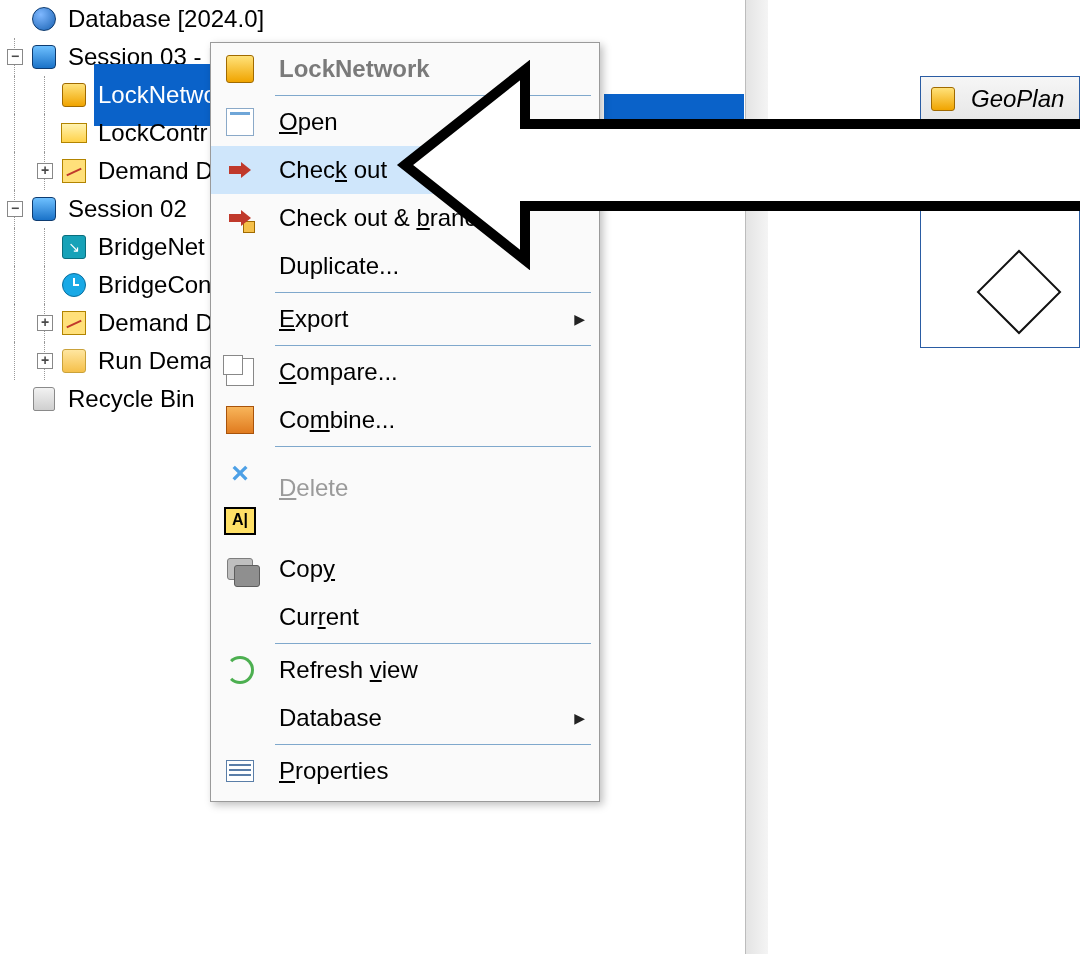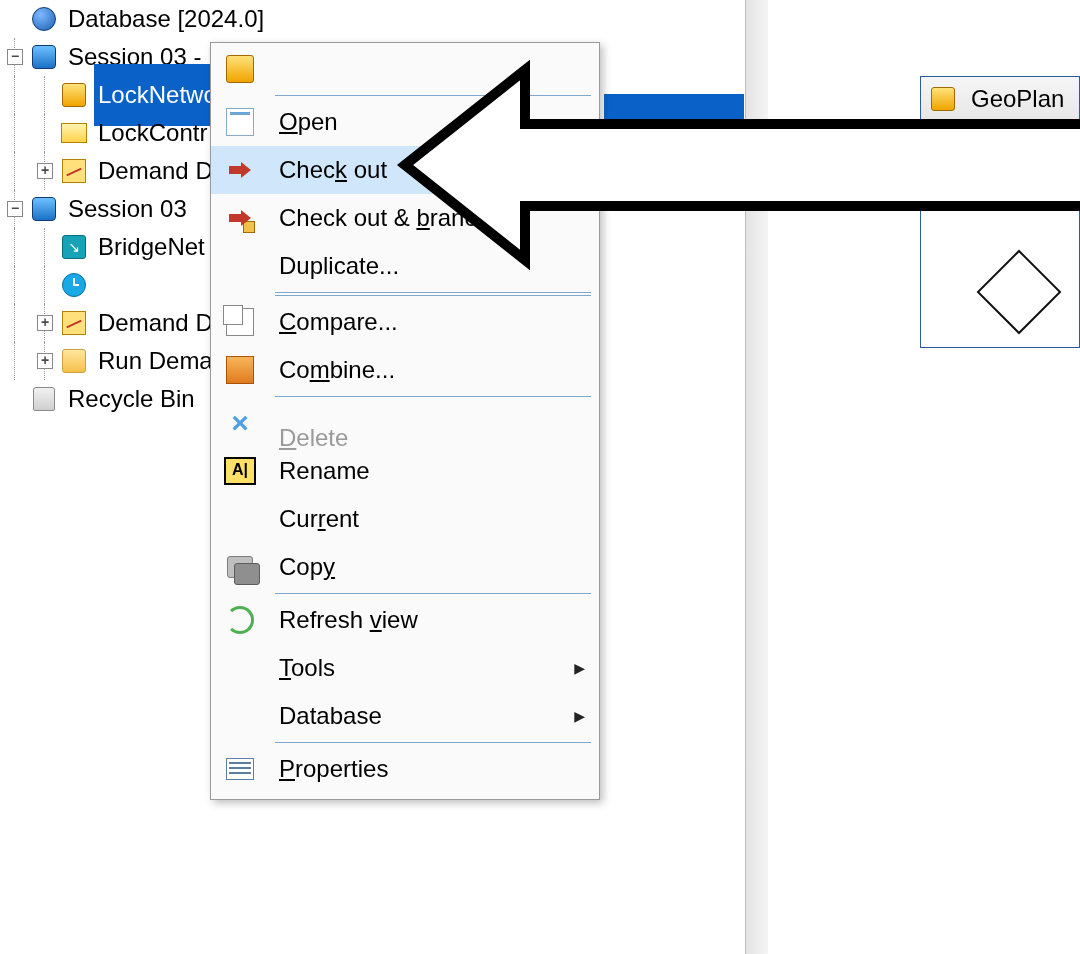--- a/index.html
+++ b/index.html
@@ -118,20 +118,21 @@
     position:absolute; right:0; top:76px; width:158px; height:270px;
     border:1px solid #2a5ca3;
     background:#fff;
   }
   .geoplan .titlebar{
     height:44px; display:flex; align-items:center; gap:8px;
     padding:0 8px;
     background:linear-gradient(#f6f6f6,#e6e6e6);
     border-bottom:1px solid #b7b7b7;
     font-size:24px;
+    font-style:italic;
   }
   .geoplan .body{ position:relative; height:calc(100% - 44px); }
   .diamond{
     position:absolute; left:68px; top:140px; width:56px; height:56px;
     border:2px solid #111; transform:rotate(45deg);
   }
 
   
   .ctx{
     position:absolute; left:210px; top:42px; width:388px;
@@ -243,38 +244,39 @@
     <span class="label">Demand D</span>
   </div>
 
   <div class="node">
     <span class="exp">
         <span class="box">−</span>
       </span>
     <span class="ticon">
         <span class="ic-sess"></span>
       </span>
-    <span class="label">Session 03</span>
+    <span class="label">Session 02</span>
   </div>
 
   <div class="node">
     <span class="indent line"></span>
     <span class="exp"></span>
     <span class="ticon">
         <span class="ic-bridge">↘</span>
       </span>
     <span class="label">BridgeNet</span>
   </div>
 
   <div class="node">
     <span class="indent line"></span>
     <span class="exp"></span>
     <span class="ticon">
         <span class="ic-clock"></span>
       </span>
+    <span class="label">BridgeCon</span>
   </div>
 
   <div class="node">
     <span class="indent line"></span>
     <span class="exp">
         <span class="box">+</span>
       </span>
     <span class="ticon">
         <span class="ic-dd"></span>
       </span>
@@ -314,20 +316,21 @@
     <div class="diamond"></div>
   </div>
 </div>
 
 <div class="ctx">
 
   <div class="row header">
     <span class="cicon">
         <span class="ci ci-net"></span>
       </span>
+    <span class="clabel">LockNetwork</span>
   </div>
   <div class="sep"></div>
 
   <div class="row">
     <span class="cicon">
         <span class="ci ci-open"></span>
       </span>
     <span class="clabel"><span class="ul">O</span>pen</span>
   </div>
 
@@ -346,20 +349,24 @@
       </span>
     <span class="clabel">Check out &amp; <span class="ul">b</span>ranch</span>
   </div>
 
   <div class="row">
     <span class="cicon"></span>
     <span class="clabel">Duplicate...</span>
   </div>
   <div class="sep"></div>
 
+  <div class="row has-sub">
+    <span class="cicon"></span>
+    <span class="clabel"><span class="ul">E</span>xport</span>
+  </div>
   <div class="sep"></div>
 
   <div class="row">
     <span class="cicon">
         <span class="ci ci-cmp"></span>
       </span>
     <span class="clabel"><span class="ul">C</span>ompare...</span>
   </div>
 
   <div class="row">
@@ -375,47 +382,42 @@
     <span class="cicon">
         <span class="ci-x">×</span>
       </span>
     <span class="clabel"><span class="ul">D</span>elete</span>
   </div>
 
   <div class="row">
     <span class="cicon">
         <span class="ci-ai">A|</span>
       </span>
-    <span class="clabel">Rename</span>
+  </div>
+
+  <div class="row">
+    <span class="cicon">
+        <span class="ci-copy"></span>
+      </span>
+    <span class="clabel">Cop<span class="ul">y</span></span>
   </div>
 
   <div class="row">
     <span class="cicon"></span>
     <span class="clabel">Cur<span class="ul">r</span>ent</span>
   </div>
-
-  <div class="row">
-    <span class="cicon">
-        <span class="ci-copy"></span>
-      </span>
-    <span class="clabel">Cop<span class="ul">y</span></span>
-  </div>
   <div class="sep"></div>
 
   <div class="row">
     <span class="cicon">
         <span class="ci-ref"></span>
       </span>
     <span class="clabel">Refresh <span class="ul">v</span>iew</span>
   </div>
 
-  <div class="row has-sub">
-    <span class="cicon"></span>
-    <span class="clabel"><span class="ul">T</span>ools</span>
-  </div>
 
   <div class="row has-sub">
     <span class="cicon"></span>
     <span class="clabel">Database</span>
   </div>
   <div class="sep"></div>
 
   <div class="row">
     <span class="cicon">
         <span class="ci ci-prop"></span>

